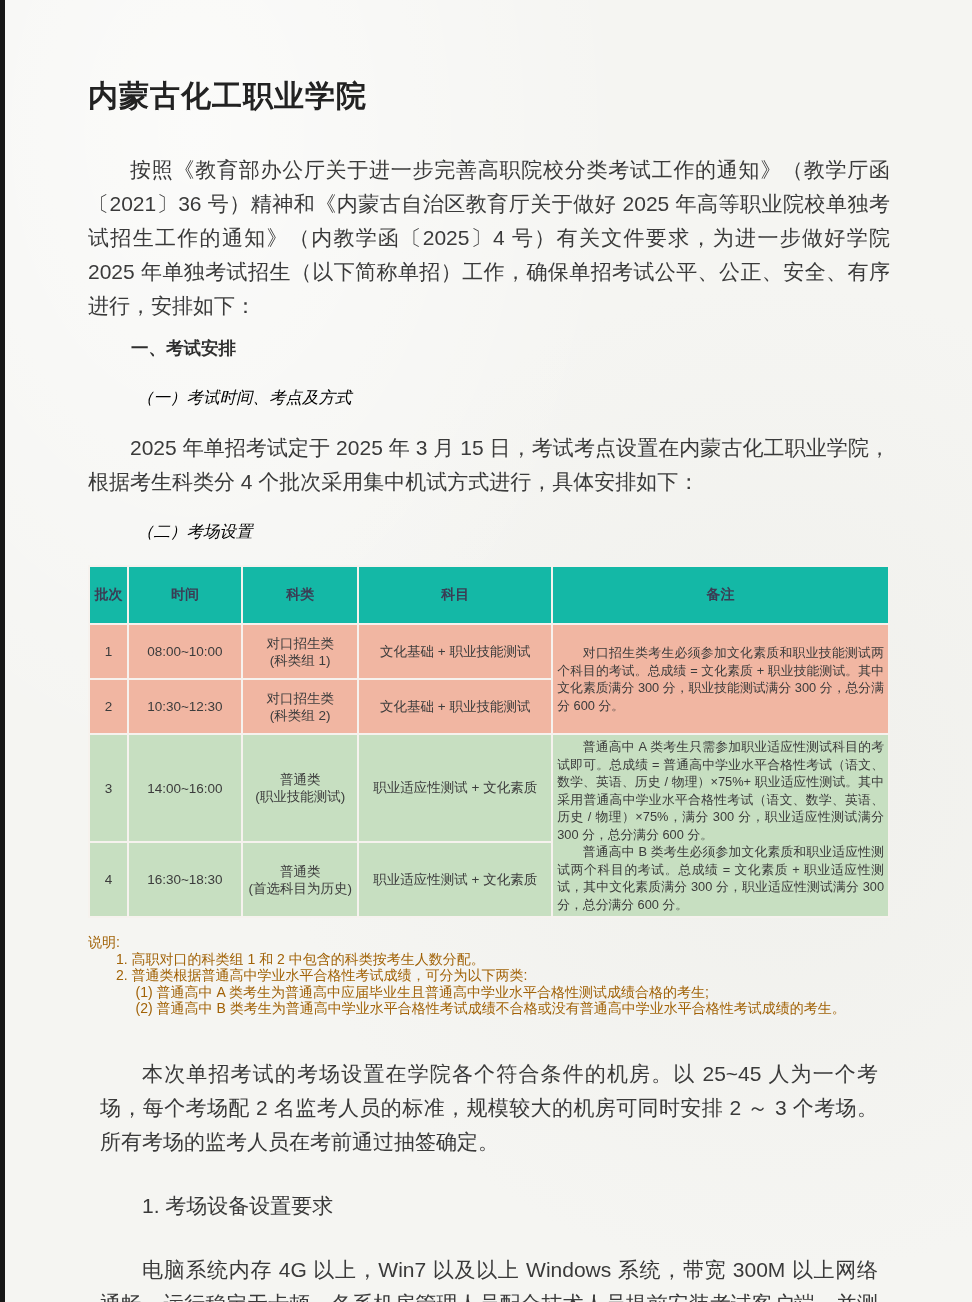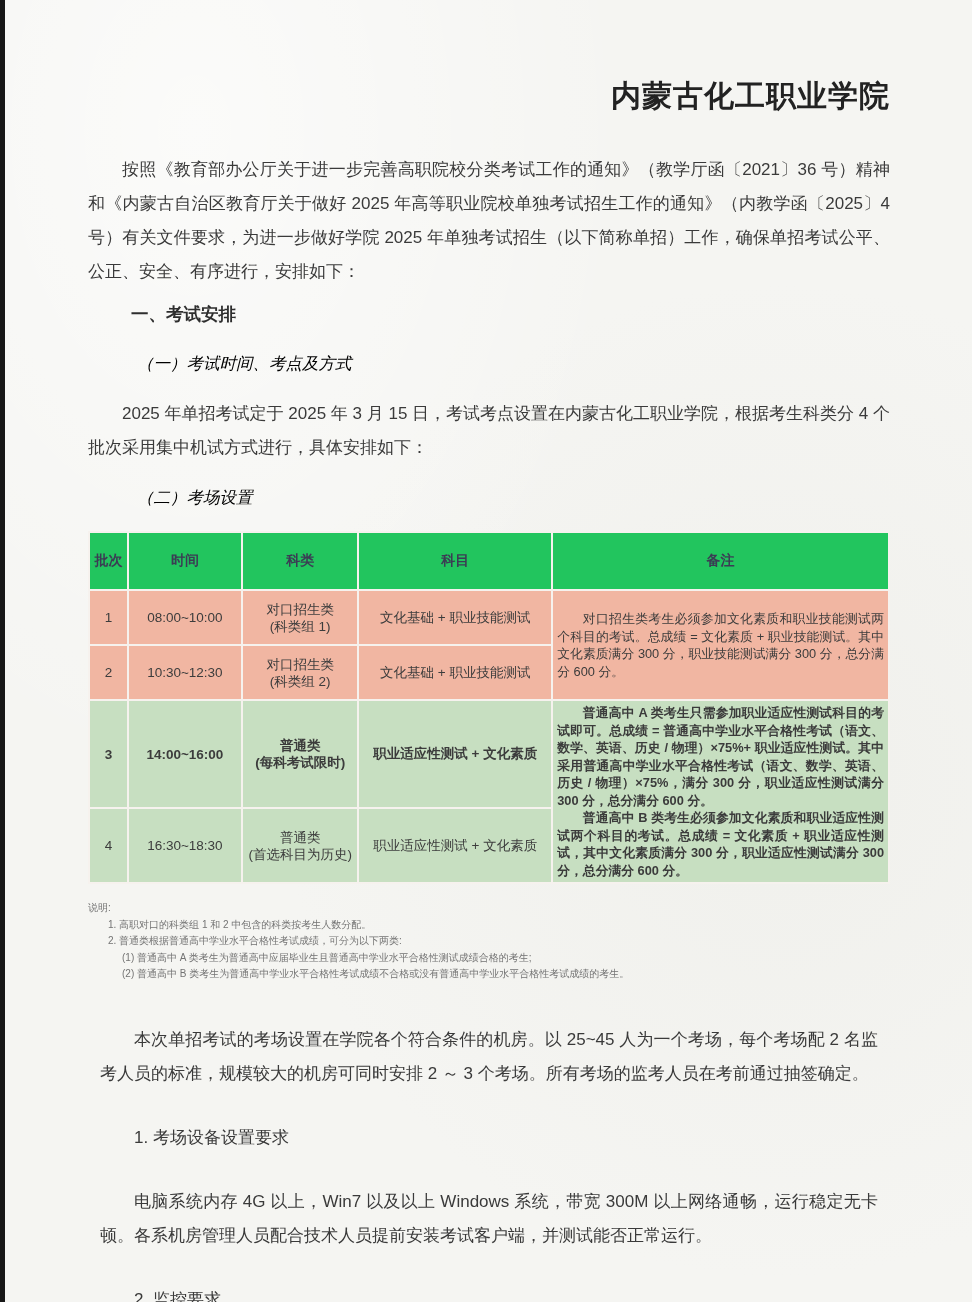--- a/index.html
+++ b/index.html
@@ -19,27 +19,27 @@
     pointer-events:none;
   }
   .edge-strip{
     position:absolute;left:0;top:0;width:5px;height:1302px;
     background:#171717;
   }
   .content{
     position:relative;
     padding:0 82px 0 88px;
   }
-  .title-block{ text-align:right; padding-top:72px; }
+  .title-block{ text-align:left; padding-top:72px; }
   .title-line{
     font-size:30px; font-weight:bold; color:#222;
     line-height:47px; letter-spacing:1px;
   }
   .body-p{
-    font-size:17px; line-height:34px; color:#3a3a3a;
+    font-size:21px; line-height:34px; color:#3a3a3a;
     text-indent:2em; margin:0; text-align:justify;
   }
   .intro{ margin-top:34px; }
   .h-bold{
     font-size:17.5px; line-height:34px; font-weight:bold; color:#2e2e2e;
     text-indent:2em; margin:8px;
   }
   .kai{
     font-family:"Liberation Serif","DejaVu Serif",serif;
     font-style:italic; font-weight:normal;
@@ -54,40 +54,40 @@
     table-layout:fixed;
   }
   table.exam th, table.exam td{
     border:2px solid #f6f2ee;
     text-align:center; vertical-align:middle;
     font-size:13.5px; color:#3c3c3c;
     padding:2px 4px;
     overflow:hidden;
   }
   table.exam th{
-    background:#22c55e; color:#3b3c54;
+    background:#14b8a6; color:#3b3c54;
     font-weight:bold; font-size:14px; height:52px;
   }
   tr.pink td{ background:#f1b6a2; }
   tr.green td{ background:#c7dfc1; }
   tr.r1 td{ height:49px; }
   tr.r2 td{ height:49px; }
-  tr.r3 td{ height:102px;font-weight:bold; }
+  tr.r3 td{ height:102px; }
   tr.r4 td{ height:69px; }
   td.remark{
     text-align:left; vertical-align:middle;
     padding:4px 9px;
   }
   td.remark p{
     margin:0; font-size:12.8px; line-height:17.5px;
     text-indent:2em; text-align:justify; color:#3b3b3b;
   }
   .cat div{ line-height:17px; }
   
-  .notes{ margin-top:16px; font-size:10px; line-height:16.5px; color:#737373; }
+  .notes{ margin-top:16px; font-size:14px; line-height:16.5px; color:#a16207; }
   .notes p{ margin:0; }
   .notes .lvl1{ padding-left:2em; }
   .notes .lvl2{ padding-left:3.4em; }
   .notes .n3{ padding-left:2em; text-align:justify; }
   
   .bottom{ margin-top:40px; }
   .bottom p{ margin:12px; }
   .sp{ height:6px; }
 </style>
 </head>
@@ -146,21 +146,21 @@
           <div>对口招生类</div>
           <div>(科类组 2)</div>
         </td>
         <td>文化基础 + 职业技能测试</td>
       </tr>
       <tr class="green r3">
         <td>3</td>
         <td>14:00~16:00</td>
         <td class="cat">
           <div>普通类</div>
-          <div>(每科考试限时)</div>
+          <div>(职业技能测试)</div>
         </td>
         <td>职业适应性测试 + 文化素质</td>
         <td class="remark" rowspan="2">
           <p>普通高中 A 类考生只需参加职业适应性测试科目的考试即可。总成绩 = 普通高中学业水平合格性考试（语文、数学、英语、历史 / 物理）×75%+ 职业适应性测试。其中采用普通高中学业水平合格性考试（语文、数学、英语、历史 / 物理）×75%，满分 300 分，职业适应性测试满分 300 分，总分满分 600 分。</p>
           <p>普通高中 B 类考生必须参加文化素质和职业适应性测试两个科目的考试。总成绩 = 文化素质 + 职业适应性测试，其中文化素质满分 300 分，职业适应性测试满分 300 分，总分满分 600 分。</p>
         </td>
       </tr>
       <tr class="green r4">
         <td>4</td>
         <td>16:30~18:30</td>

